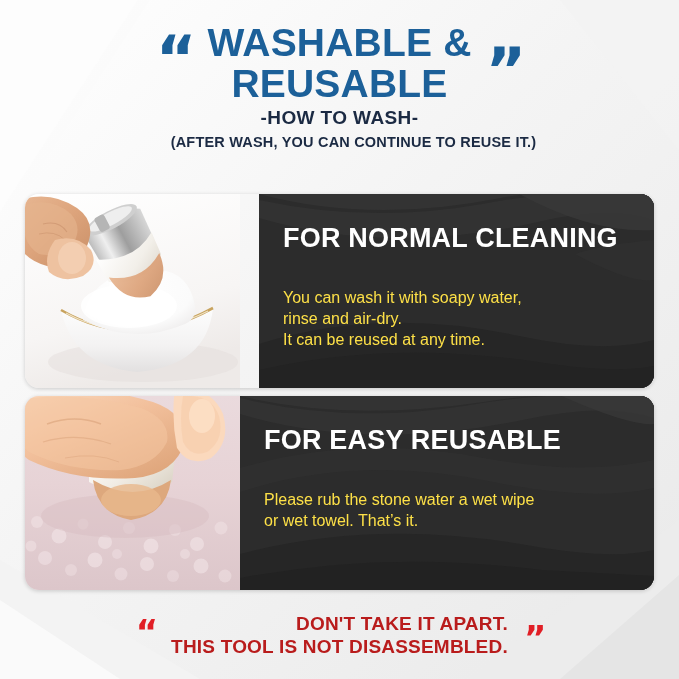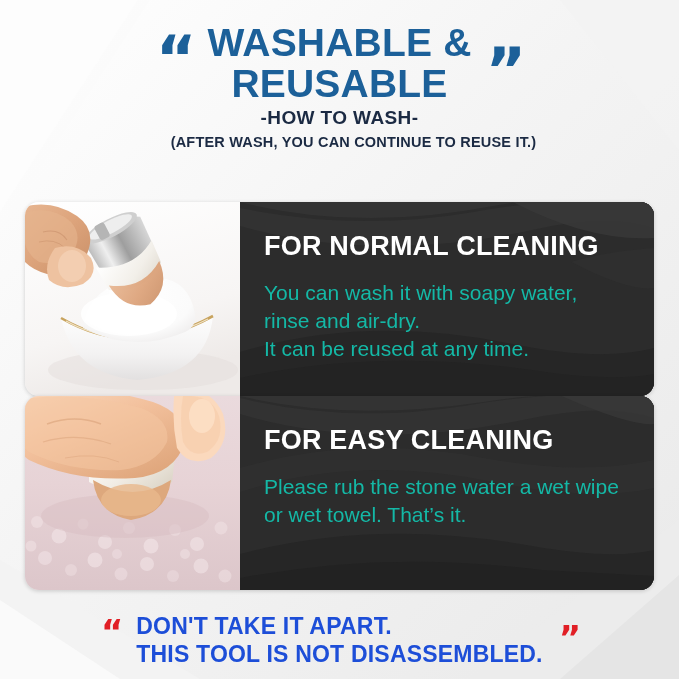--- a/index.html
+++ b/index.html
@@ -62,21 +62,21 @@
   
   .card {
     position:absolute;
     left:25px; right:25px;
     height:194px;
     border-radius:14px;
     overflow:hidden;
     display:flex;
     box-shadow:0 1px 4px rgba(0,0,0,0.18);
   }
-  #card-1 { top:202px; }
+  #card-1 { top:194px;gap:19px; }
   #card-2 { top:396px; }
 
   .card-photo {
     width:215px;
     flex:0 0 215px;
     position:relative;
     overflow:hidden;
   }
   .card-body {
     flex:1 1 auto;
@@ -91,42 +91,42 @@
   .card-title {
     position:relative; z-index:2;
     color:#ffffff;
     font-weight:700;
     font-size:27px;
     letter-spacing:0.2px;
     line-height:1.1;
   }
   .card-text {
     position:relative; z-index:2;
-    margin-top:17px;
-    color:#14b8a6;
-    font-size:21px;
+    margin-top:33px;
+    color:#fde047;
+    font-size:16px;
     line-height:1.33;
     font-weight:400;
     white-space:pre-line;
   }
 
   
   .footer {
     position:absolute; left:0; right:0; top:612px;
     display:flex; align-items:flex-start; justify-content:center;
   }
   .footer .qmark { color:#e11f26; font-size:34px; }
   .footer .qmark.open  { margin-top:4px; margin-right:16px; }
   .footer .qmark.close { margin-top:10px; margin-left:16px; }
   .warn {
-    color:#1d4ed8;
-    font-weight:700;
-    font-size:23px;
+    color:#b91c1c;
+    font-weight:700;
+    font-size:19px;
     line-height:1.22;
-    text-align:left;
+    text-align:right;
     letter-spacing:0.2px;
     white-space:pre-line;
   }
 </style>
 </head>
 <body>
 
 <svg id="bg" width="679" height="679" viewBox="0 0 679 679">
   <defs>
     <linearGradient id="bgGrad" x1="0" y1="0" x2="1" y2="1">
@@ -335,21 +335,21 @@
       <svg class="waves" width="100%" height="194" viewBox="0 0 425 194" preserveAspectRatio="none">
         <rect width="425" height="194" fill="#2c2c2c"></rect>
         <path d="M0 0 Q110 26 250 6 Q350 -10 425 12 L425 0 Z" fill="#333333"></path>
         <path d="M0 18 Q130 56 290 24 Q376 6 425 22 L425 0 Q320 -6 230 10 Q110 28 0 2 Z" fill="#323232"></path>
         <path d="M0 96 Q120 58 260 86 Q360 106 425 92 L425 64 Q350 80 250 62 Q120 38 0 72 Z" fill="#303030" opacity="0.9"></path>
         <path d="M0 158 Q140 122 300 150 Q382 164 425 154 L425 194 L0 194 Z" fill="#262626"></path>
         <path d="M0 182 Q150 154 310 174 L425 180 L425 194 L0 194 Z" fill="#222222"></path>
         <path d="M330 0 Q400 30 425 28 L425 0 Z" fill="#383838" opacity="0.8"></path>
       </svg>
 
-      <div class="card-title">FOR EASY CLEANING</div>
+      <div class="card-title">FOR EASY REUSABLE</div>
 
       <div class="card-text">Please rub the stone water a wet wipe
 or wet towel. That’s it.</div>
     </div>
   </div>
 
   <div class="footer">
     <span class="qmark open">“</span>
 
     <div class="warn">DON'T TAKE IT APART.

